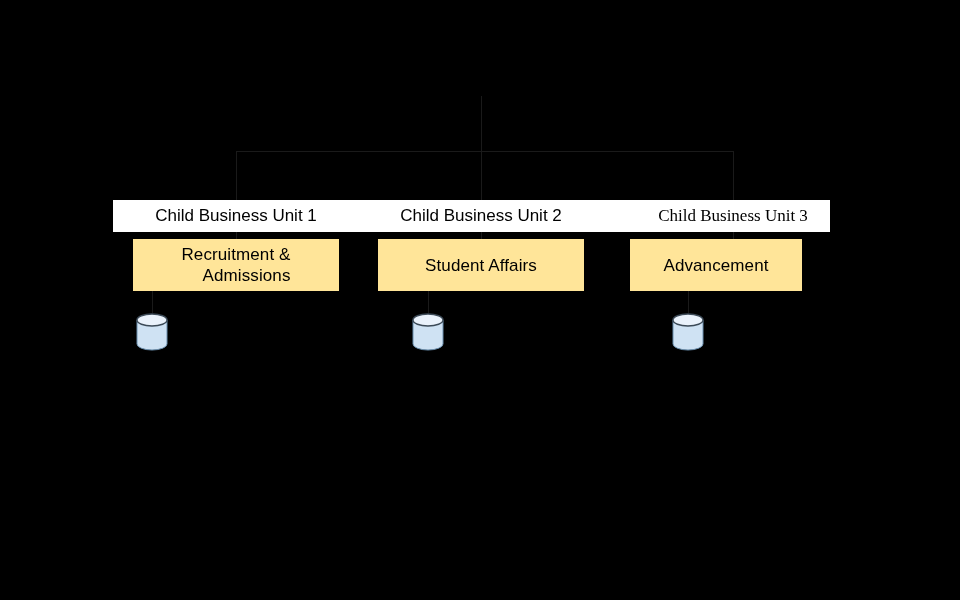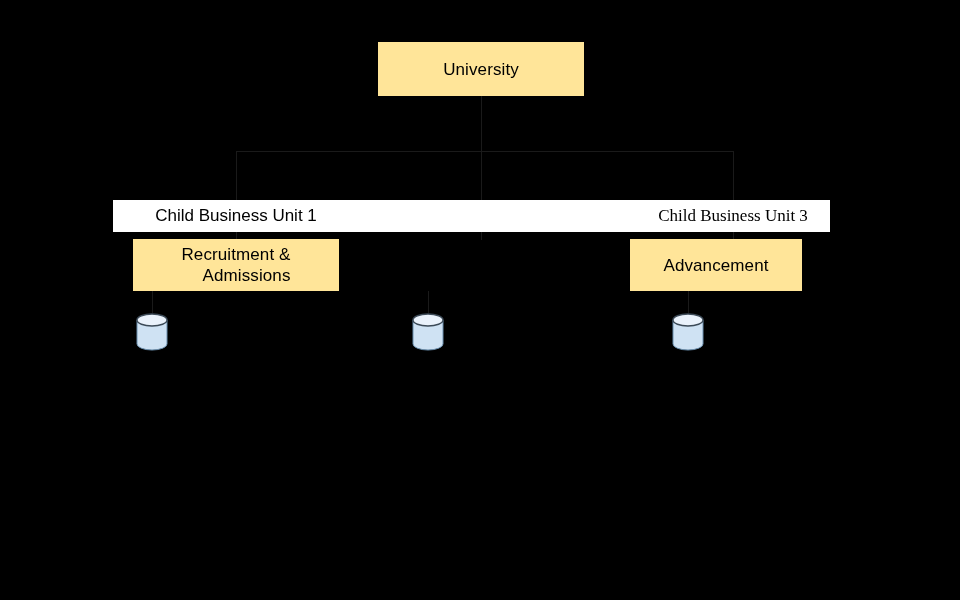--- a/index.html
+++ b/index.html
@@ -92,34 +92,35 @@
   <div class="connector-v" style="left:733px; top:151px; height:51px;"></div>
 
   <div class="connector-v" style="left:236px; top:232px; height:8px;"></div>
   <div class="connector-v" style="left:481px; top:232px; height:8px;"></div>
   <div class="connector-v" style="left:733px; top:232px; height:8px;"></div>
 
   <div class="connector-v" style="left:152px; top:291px; height:22px;"></div>
   <div class="connector-v" style="left:428px; top:291px; height:22px;"></div>
   <div class="connector-v" style="left:688px; top:291px; height:22px;"></div>
 
-  <div class="node-box" style="left:378px; top:42px; width:206px; height:54px;">
-    <span class="node-label">University</span>
-  </div>
 
   <div class="edge-label-band" style="left:113px; top:200px; width:717px; height:32px;">
     <span class="edge-label" style="left:123px;text-align:center;">Child Business Unit 1</span>
+    <span class="edge-label" style="left:368px;">Child Business Unit 2</span>
     <span class="edge-label" style="left:620px;font-family:Liberation Serif, serif;">Child Business Unit 3</span>
   </div>
 
   <div class="node-box" style="left:133px; top:239px; width:206px; height:52px;text-align:right;">
     <span class="node-label">Recruitment &amp;
 Admissions</span>
   </div>
 
+  <div class="node-box" style="left:378px; top:239px; width:206px; height:52px;">
+    <span class="node-label">Student Affairs</span>
+  </div>
 
   <div class="node-box" style="left:630px; top:239px; width:172px; height:52px;">
     <span class="node-label">Advancement</span>
   </div>
 
   <div class="db-cylinder" style="left:136px; top:313px;">
     <svg width="32" height="38" viewBox="0 0 32 38" xmlns="http://www.w3.org/2000/svg">
       <path d="M1 7 L1 31 A15 6 0 0 0 31 31 L31 7 Z" fill="#cfe2f3" stroke="#6b8fae" stroke-width="1"></path>
       <ellipse cx="16" cy="7" rx="15" ry="6" fill="#eaf2fb" stroke="#3c4a57" stroke-width="1.4"></ellipse>
     </svg>

